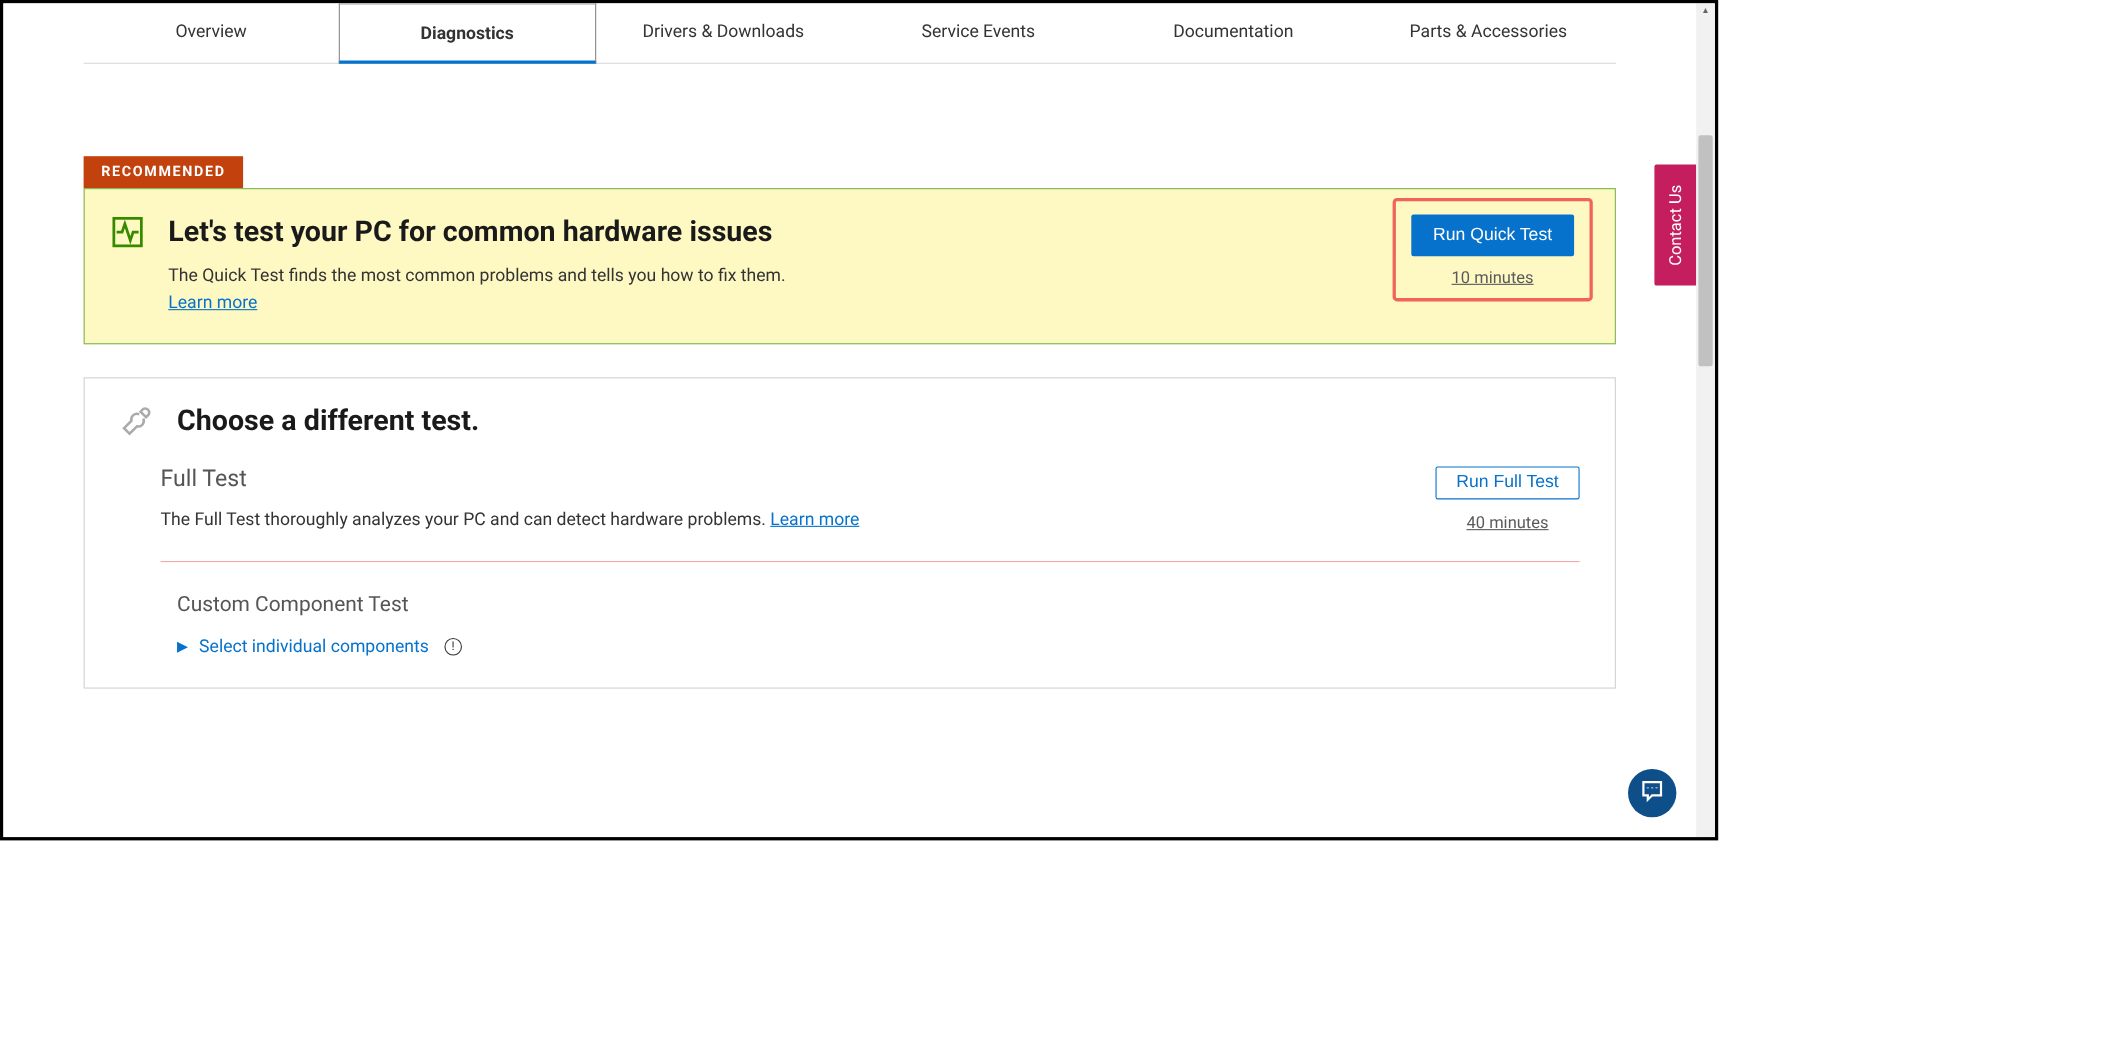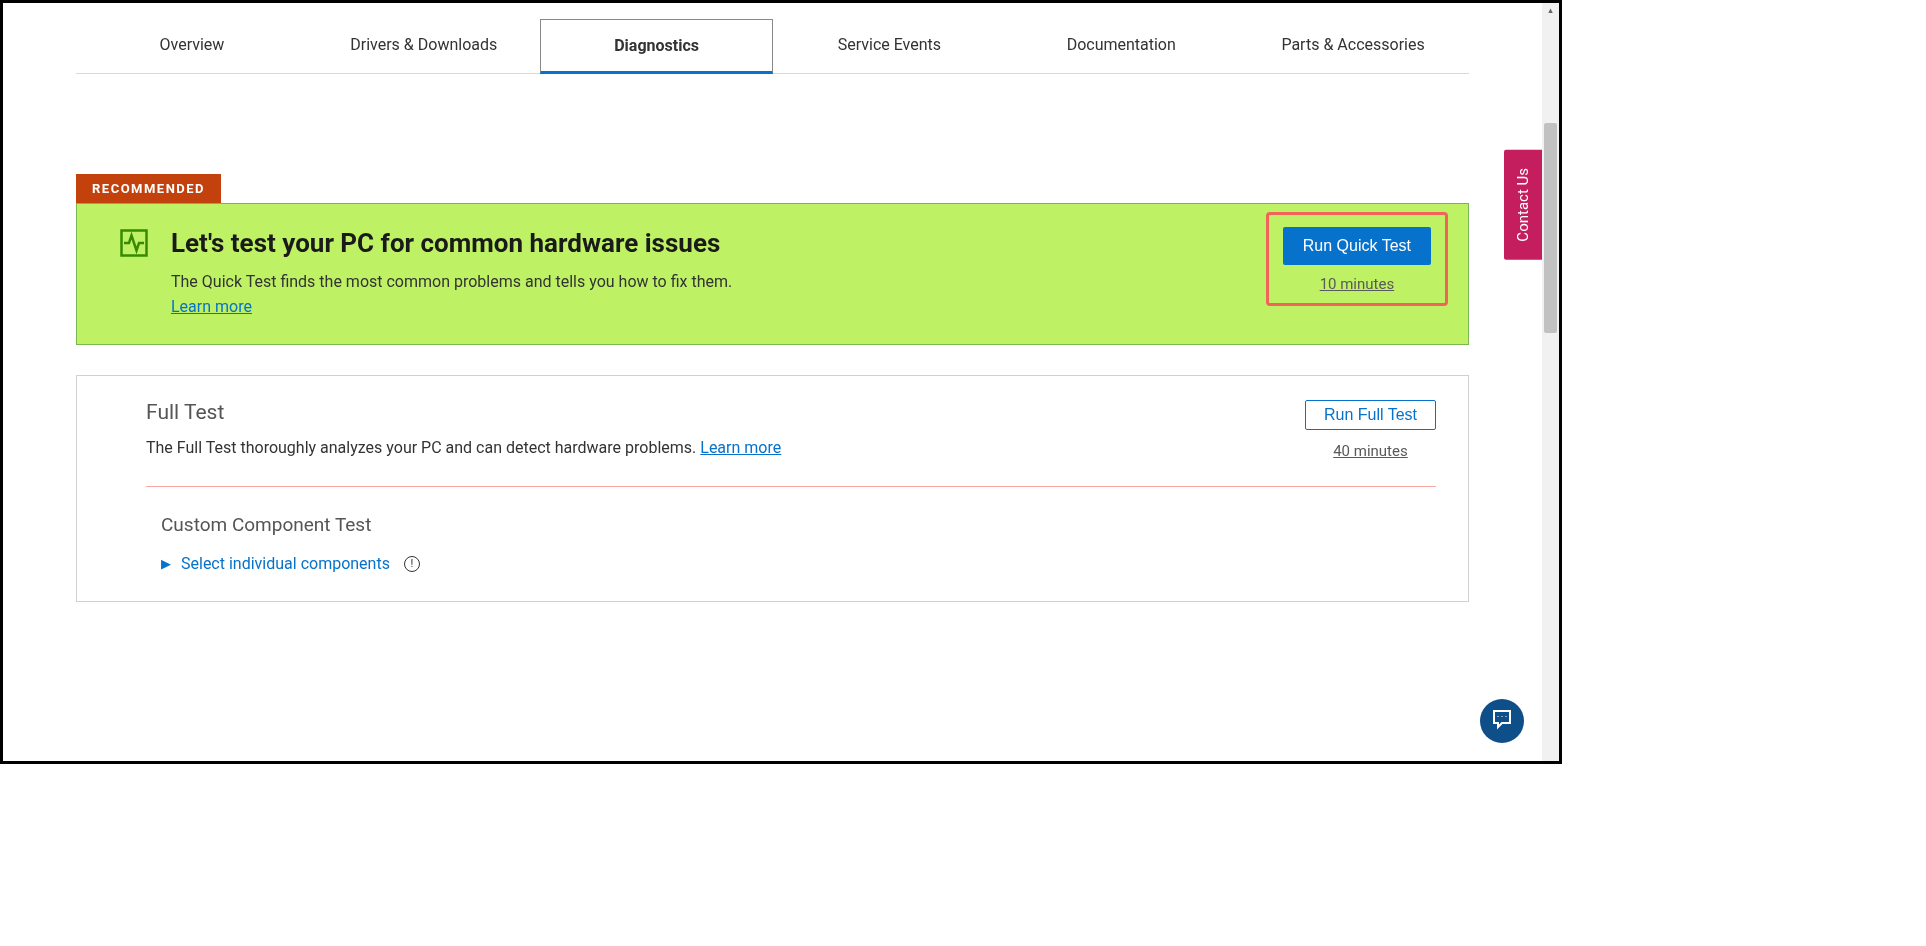--- a/index.html
+++ b/index.html
@@ -48,21 +48,21 @@
   position: absolute;
   left: 0;
   right: 17px;
   top: 0;
   bottom: 0;
   background: #fff;
 }
 .tabs {
   display: flex;
   border-bottom: 1px solid #d9d9d9;
-  margin: 16px 73px;
+  margin: 0 73px;
 }
 .tab {
   flex: 1;
   text-align: center;
   padding: 16px 0;
   font-size: 16px;
   color: #333;
   cursor: pointer;
 }
 .tab.active {
@@ -79,22 +79,22 @@
   display: inline-block;
   background: #c2410c;
   color: #fff;
   font-weight: 700;
   font-size: 13px;
   letter-spacing: 1.5px;
   padding: 7px 16px;
 }
 .recommended-card {
   border: 1px solid #7ab651;
-  background: #bef264;
-  padding: 24px 32px 28px 42px;
+  background: #fef9c3;
+  padding: 24px 32px 28px 24px;
   position: relative;
   display: flex;
   align-items: flex-start;
 }
 .rec-icon {
   width: 30px;
   height: 30px;
   margin-right: 22px;
   flex-shrink: 0;
 }
@@ -263,22 +263,22 @@
   cursor: pointer;
 }
 .chat-fab svg { width: 24px; height: 24px; }
 </style>
 </head>
 <body>
 
 <div class="content-area">
   <div class="tabs">
     <div class="tab">Overview</div>
+    <div class="tab active">Diagnostics</div>
     <div class="tab">Drivers &amp; Downloads</div>
-    <div class="tab active">Diagnostics</div>
     <div class="tab">Service Events</div>
     <div class="tab">Documentation</div>
     <div class="tab">Parts &amp; Accessories</div>
   </div>
 
   <div class="main">
     <div class="recommended-tag">RECOMMENDED</div>
     <div class="recommended-card">
       <span class="rec-icon">
         <svg viewBox="0 0 24 24" fill="none" stroke="#378a00" stroke-width="2">
@@ -293,20 +293,29 @@
       </div>
       <div class="rec-action">
         <div class="highlight-box">
           <button class="btn-primary">Run Quick Test</button>
           <div class="time-hint">10 minutes</div>
         </div>
       </div>
     </div>
 
     <div class="other-card">
+      <div class="other-header">
+        <span class="tools-icon">
+          <svg viewBox="0 0 24 24" fill="none" stroke="#666" stroke-width="1.8">
+            <path d="M14 7a4 4 0 0 0-5.6 4.6L3 17l4 4 5.4-5.4A4 4 0 0 0 17 10"></path>
+            <path d="M17 3l-2 2 4 4 2-2a3 3 0 0 0-4-4z"></path>
+          </svg>
+        </span>
+        <div class="other-title">Choose a different test.</div>
+      </div>
 
       <div class="test-block">
         <div class="test-row">
           <div>
             <div class="test-name">Full Test</div>
             <span class="test-desc">The Full Test thoroughly analyzes your PC and can detect hardware problems. </span><a class="learn-link">Learn more</a>
           </div>
           <div class="test-action">
             <button class="btn-outline">Run Full Test</button>
             <div class="time-hint">40 minutes</div>

